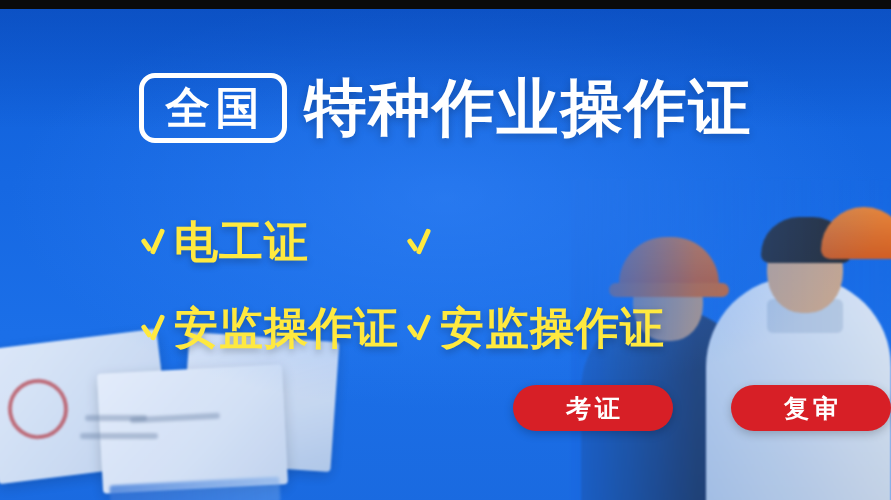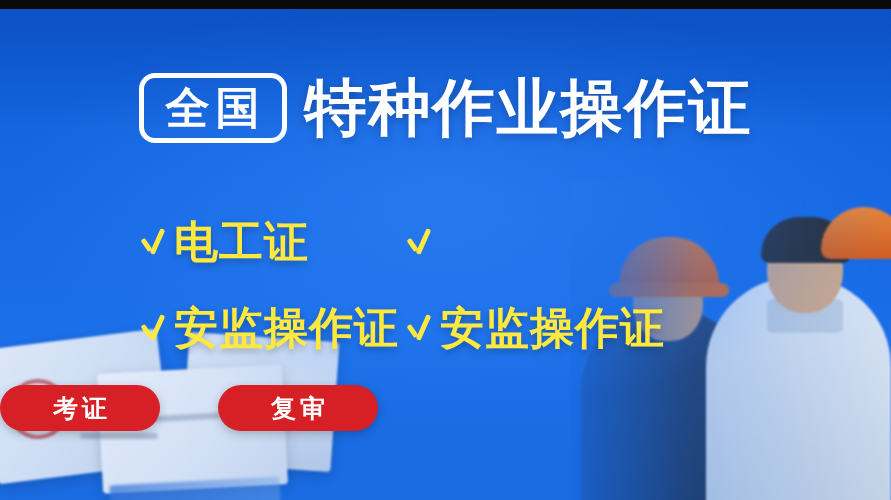--- a/index.html
+++ b/index.html
@@ -256,21 +256,21 @@
     line-height: 1;
     text-shadow: 0 3px 7px rgba(0,0,0,0.25);
   }
   .item-r1c2 .item-label { font-size: 44px; }
   
   .buttons {
     position: absolute;
     left: 0; right: 0;
     top: 376px;
     display: flex;
-    justify-content: flex-start;
+    justify-content: flex-end;
     gap: 58px;
   }
   .btn {
     width: 160px;
     height: 46px;
     background: #d71f26;
     border-radius: 23px;
     display: flex;
     align-items: center;
     justify-content: center;

